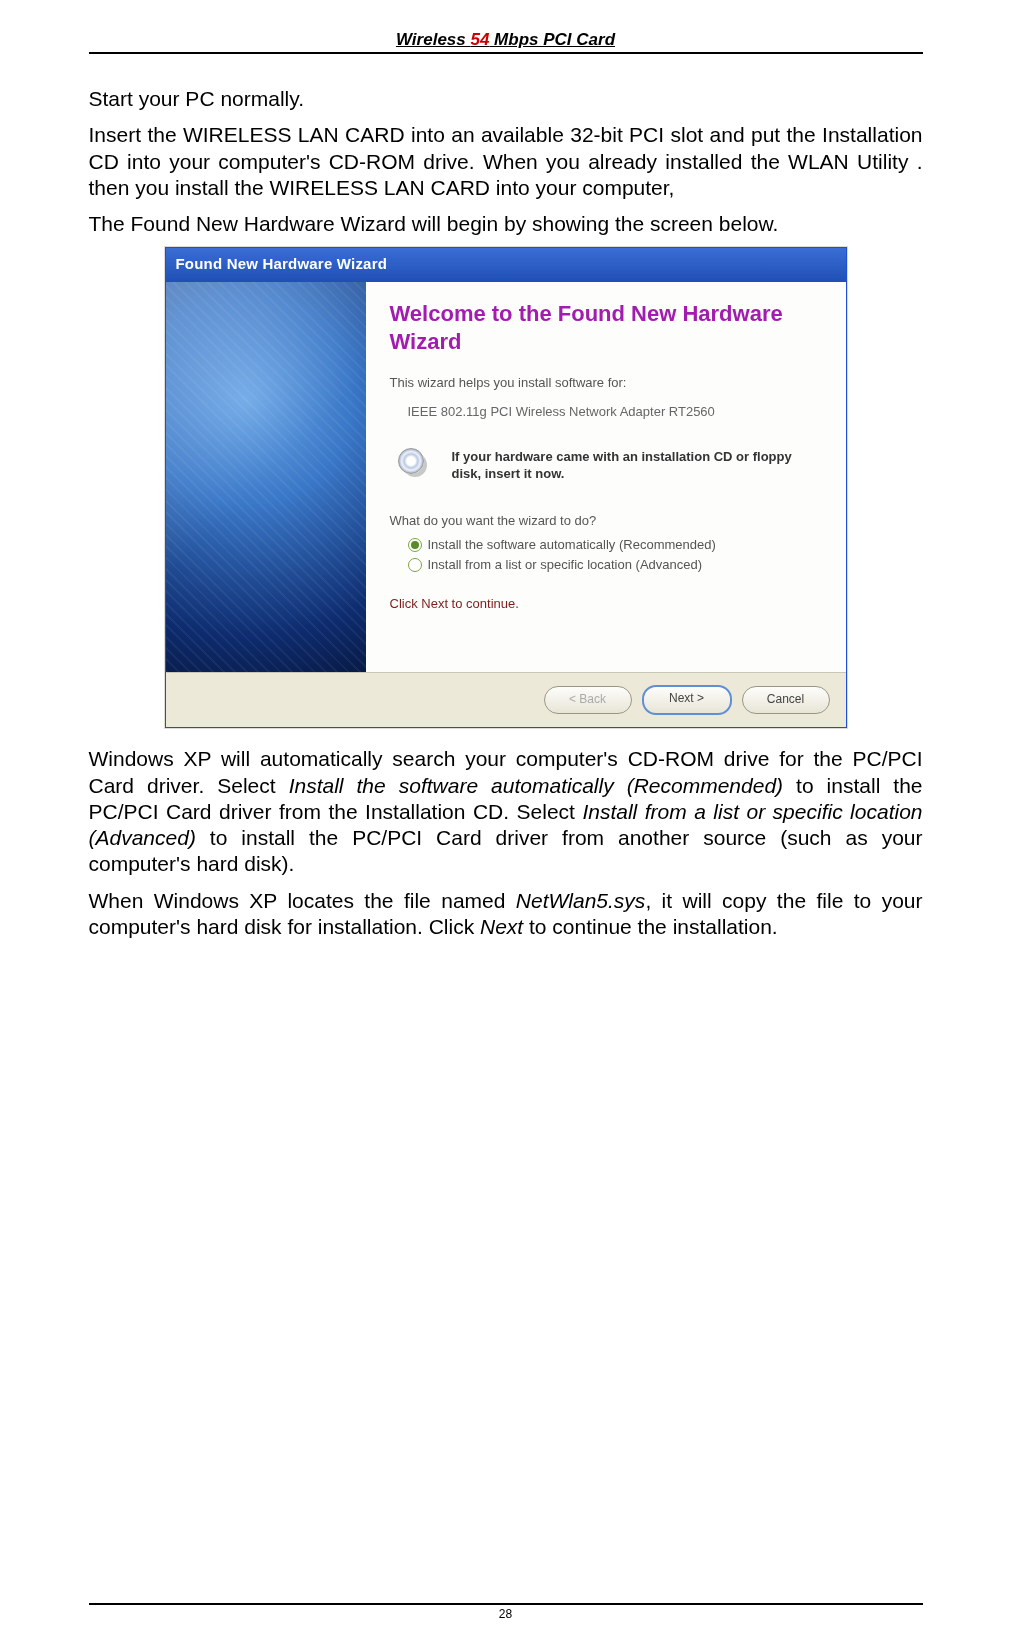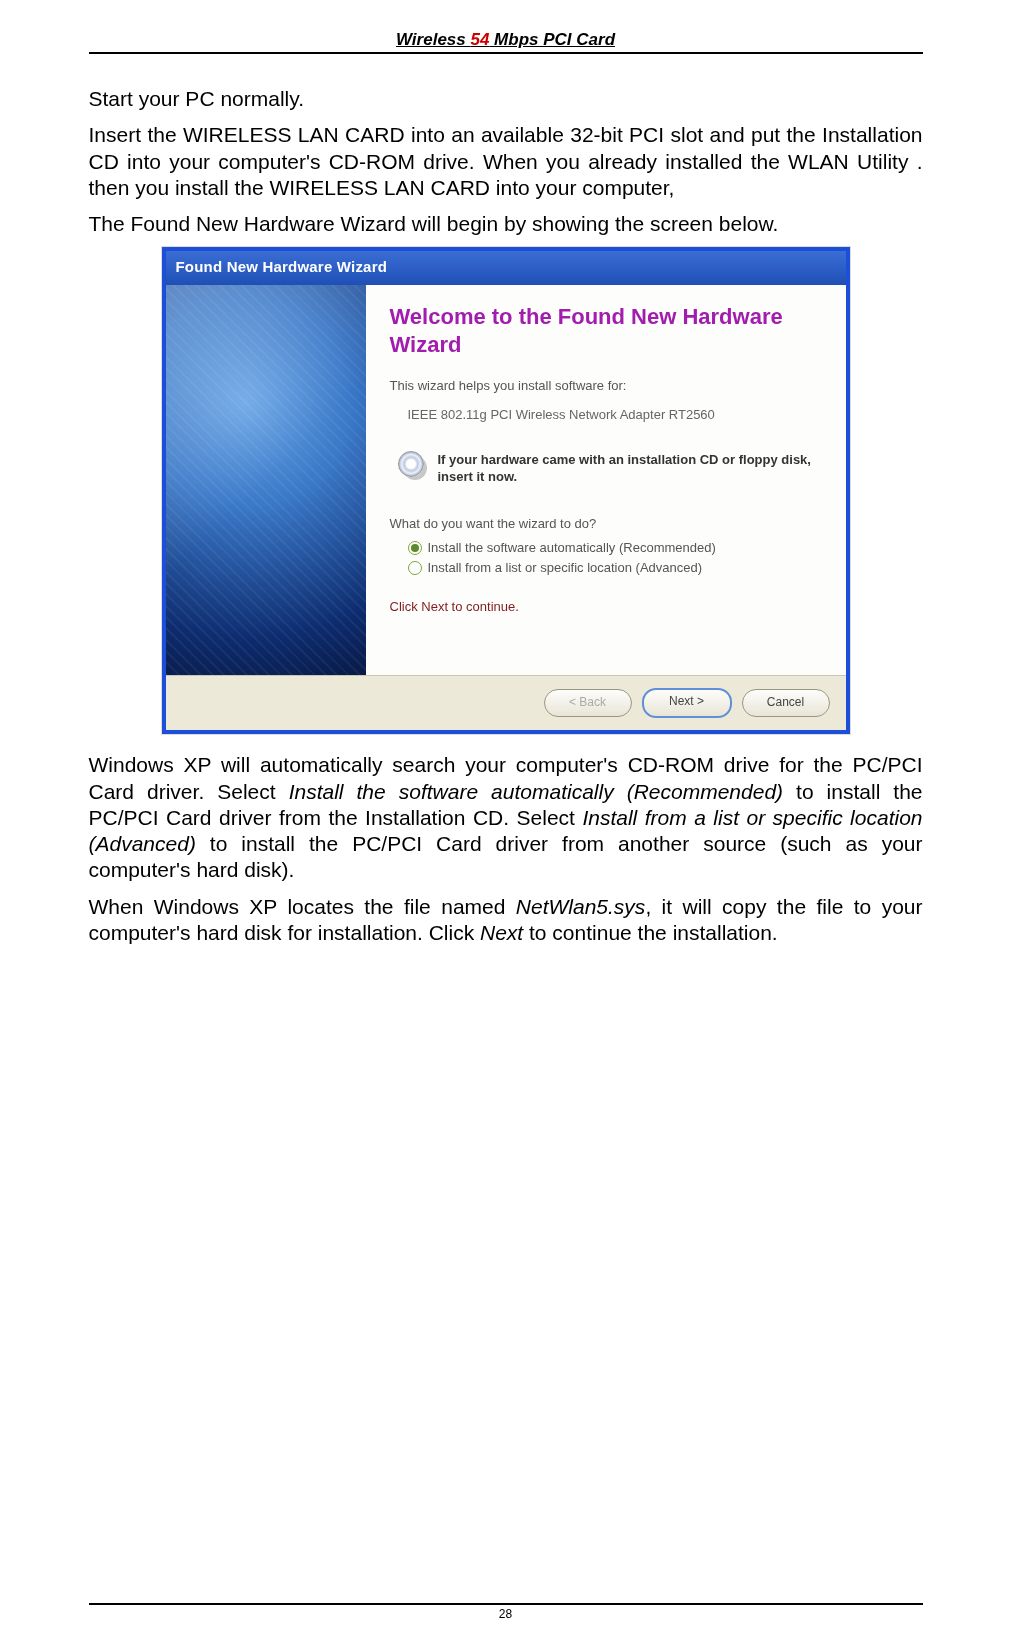--- a/index.html
+++ b/index.html
@@ -35,21 +35,21 @@
   .body-text p { margin: 0 0 10px 0; }
   .justify { text-align: justify; }
   .em { font-style: italic; }
   .wizard-wrap {
     text-align: center;
     margin: 6px 0 18px 0;
   }
   .wizard {
     display: inline-block;
     width: 680px;
-    border: 4px solid #1d4ed8;
+    border: 1px solid #1d4ed8;
     background: #ece9d8;
     box-shadow: 0 0 0 1px #dcdcdc;
     text-align: left;
     font-family: Tahoma, Arial, sans-serif;
   }
   .wiz-title {
     height: 34px;
     background: linear-gradient(#3a6ed5, #1f4fb5);
     color: #fff;
     font-size: 15px;
@@ -96,21 +96,21 @@
     color: #555;
     margin: 0 0 8px 0;
   }
   .wiz-device {
     font-size: 13px;
     color: #666;
     margin: 12px 0 28px 18px;
   }
   .wiz-cdrow {
     display: flex;
-    gap: 8px;
+    gap: 22px;
     margin: 0 0 30px 6px;
   }
   .cd-icon {
     width: 34px; height: 28px;
     position: relative;
     flex-shrink: 0;
   }
   .cd-icon .disc {
     position: absolute;
     width: 24px; height: 24px;

